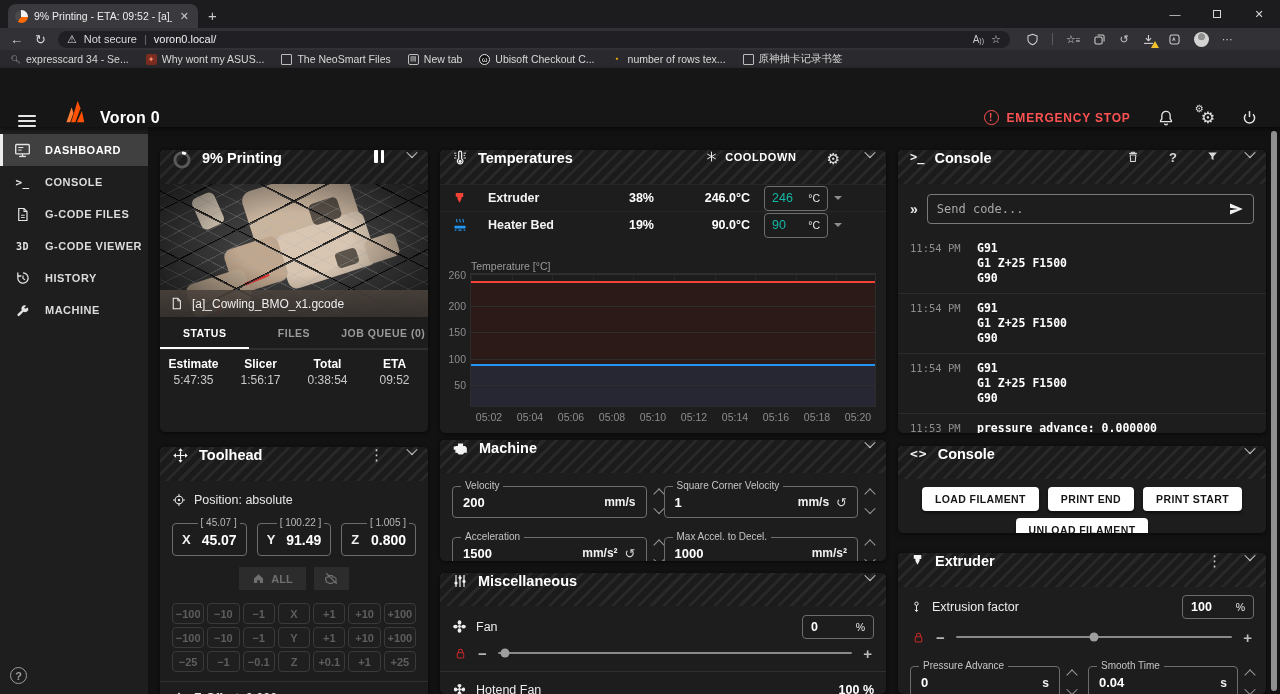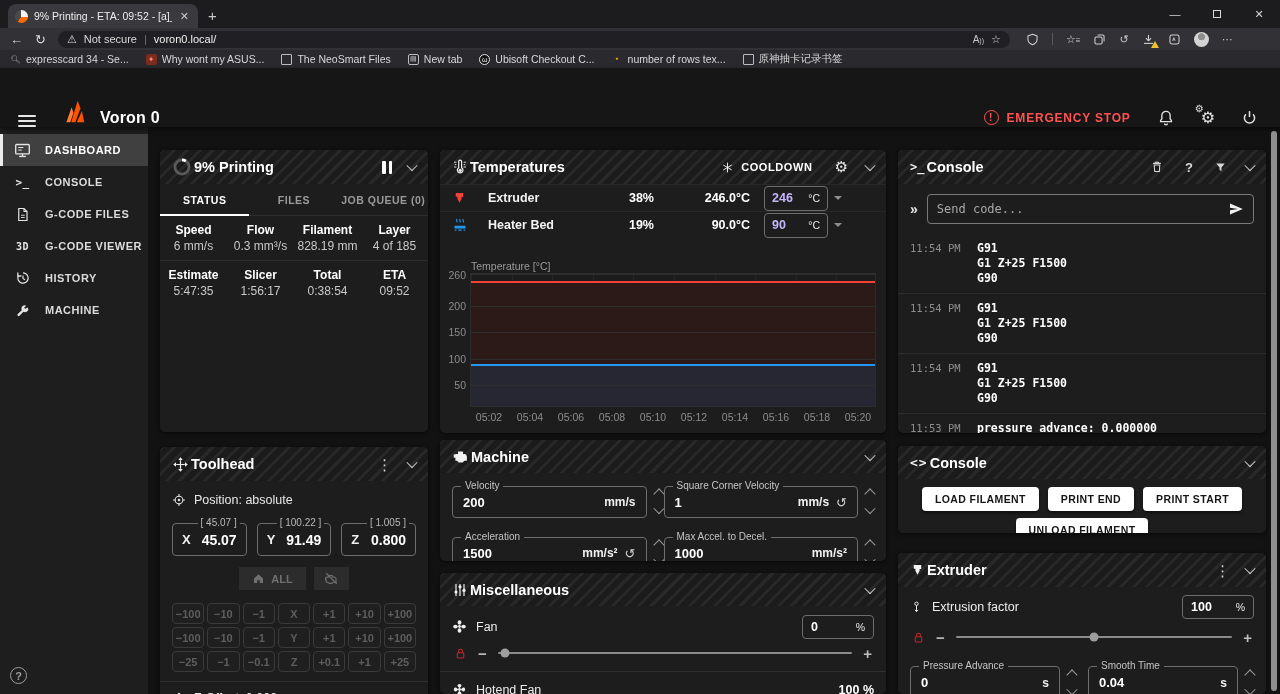--- a/index.html
+++ b/index.html
@@ -41,21 +41,21 @@
   .hic{color:#e2e2e2}
   .sidebar{position:absolute;top:127px;left:0;width:148px;height:567px;background:#1e1e1e;z-index:4}
   .snav{display:flex;align-items:center;gap:13px;height:32px;padding-left:13px;font-size:11px;font-weight:700;letter-spacing:.5px;color:#dcdcdc;position:relative}
   .snav .sic{width:19px;display:flex;justify-content:center;color:#e4e4e4}
   .snav.active{background:#404040;color:#fff}
   .snav.active::before{content:"";position:absolute;left:0;top:0;bottom:0;width:3px;background:#ededed}
   .helpfab{position:absolute;left:10px;bottom:10px;width:17px;height:17px;border:1.6px solid #9e9e9e;border-radius:50%;color:#9e9e9e;font-size:11px;font-weight:700;display:flex;align-items:center;justify-content:center}
   .scrollthumb{position:absolute;right:3px;top:131px;width:6px;height:560px;background:#8f8f8f;border-radius:3px;z-index:9}
   
   .panel{position:absolute;background:#1d1d1d;border-radius:5px;box-shadow:0 1px 4px rgba(0,0,0,.6);overflow:hidden}
-  .phead{height:34px;display:flex;align-items:center;gap:2px;padding:0 12px;background:repeating-linear-gradient(135deg,#282828 0 3px,#1b1b1b 3px 9px)}
+  .phead{height:34px;display:flex;align-items:flex-start;gap:10px;padding:0 12px;background:repeating-linear-gradient(135deg,#282828 0 3px,#1b1b1b 3px 9px)}
   .ptitle{font-size:14.5px;font-weight:700;color:#fff;white-space:nowrap}
   .pic{color:#f2f2f2}
   .mlauto{margin-left:auto}
   .cv{display:inline-block;width:8px;height:8px;border-right:1.8px solid #cfcfcf;border-bottom:1.8px solid #cfcfcf;transform:rotate(45deg) translate(-1px,-1px)}
   .cvu{transform:rotate(-135deg)}
   .kebab{color:#cfcfcf;font-size:15px;line-height:1;letter-spacing:0}
   .hicbtn{color:#d8d8d8;display:flex;align-items:center}
   .divh{height:1px;background:#303030}
   
   .ring{width:20px;height:20px}
@@ -92,21 +92,21 @@
   .jogrow{display:grid;grid-template-columns:repeat(7,1fr);gap:3px}
   .jbtn{height:21px;border:1px solid #3a3a3a;border-radius:4px;background:#1f1f1f;color:#5e5e5e;font-size:11px;font-weight:700;display:flex;align-items:center;justify-content:center}
   .zoffrow{display:flex;align-items:center;gap:8px;font-size:12.5px;color:#e8e8e8;padding:9px 12px 6px}
   
   .temphd{display:grid;grid-template-columns:36px 1fr 72px 96px 110px;align-items:center;height:19px;padding:0 12px 0 12px;font-size:10.5px;font-weight:700;color:#9f9f9f}
   .temprow{display:grid;grid-template-columns:36px 1fr 72px 96px 110px;align-items:center;height:27px;padding:0 12px;border-top:1px solid #272727}
   .tname{font-size:12.5px;font-weight:600;color:#f2f2f2}
   .tnum{font-size:12.5px;font-weight:700;color:#fff;text-align:right;padding-right:14px}
   .tgt{display:flex;align-items:center;gap:6px}
   .tgtbox{width:64px;height:25px;border:1px solid #6d6d6d;border-radius:4px;display:flex;align-items:center;padding:0 7px}
-  .tgtv{font-size:12.5px;font-weight:700;color:#c4b5fd}
+  .tgtv{font-size:12.5px;font-weight:400;color:#14b8a6}
   .tgtu{margin-left:auto;font-size:10.5px;color:#e8e8e8}
   .caret{width:0;height:0;border:4px solid transparent;border-top-color:#8d8d8d;margin-top:4px}
   .chart{position:absolute;left:0;right:0;bottom:0;height:176px}
   .plot{position:absolute;left:30px;right:10px;top:16px;bottom:26px;background:#1c1c1c;border:1px solid #2c2c2c;background-image:repeating-linear-gradient(90deg,#262626 0 1px,transparent 1px 40.6px)}
   .hgrid{position:absolute;left:0;right:0;height:1px;background:#2e2e2e}
   .fillred{position:absolute;left:0;right:0;background:#2b1a17}
   .fillblue{position:absolute;left:0;right:0;background:#272733}
   .lred{position:absolute;left:0;right:0;height:2px;background:#f44336}
   .lblue{position:absolute;left:0;right:0;height:2px;background:#2196f3}
   .ylab{position:absolute;right:100%;margin-right:5px;transform:translateY(-50%);font-size:10.5px;color:#8d8d8d;white-space:nowrap}
@@ -340,46 +340,50 @@
         <circle cx="12" cy="12" r="8.5" fill="none" stroke="#5a5a5a" stroke-width="3.4"></circle>
         <circle cx="12" cy="12" r="8.5" fill="none" stroke="#ffffff" stroke-width="3.4" stroke-dasharray="4.8 48.6" transform="rotate(-90 12 12)"></circle>
       </svg>
       <span class="ptitle">9% Printing</span>
       <span class="mlauto pausebars">
           <i></i>
           <i></i>
         </span>
       <span class="cv" style="margin-left:14px"></span>
     </div>
+    <div class="preview">
+      <div class="bed"></div>
+      <div class="blob" style="left:88px;top:-8px;width:108px;height:72px;background:#c9b49e;border-radius:10px"></div>
+      <div class="blob" style="left:120px;top:38px;width:92px;height:56px;background:#d8c6b2;border-radius:9px"></div>
+      <div class="blob" style="left:68px;top:58px;width:56px;height:46px;background:#bfa68e;border-radius:8px"></div>
+      <div class="blob" style="left:36px;top:10px;width:24px;height:34px;background:#e2d3c0;border-radius:6px;transform:rotate(-24deg)"></div>
+      <div class="blob" style="left:206px;top:52px;width:32px;height:24px;background:#cdb8a2;border-radius:6px"></div>
+      <div class="blob" style="left:28px;top:92px;width:62px;height:34px;background:#c4ae96;border-radius:8px"></div>
+      <div class="blob" style="left:150px;top:16px;width:30px;height:22px;background:#574f47;border-radius:5px"></div>
+      <div class="blob" style="left:176px;top:66px;width:22px;height:16px;background:#5d554c;border-radius:4px"></div>
+      <div class="blob" style="left:84px;top:94px;width:26px;height:3px;background:#e53935;transform:rotate(-22deg)"></div>
+      <div class="blob" style="left:58px;top:116px;width:3px;height:15px;background:#c62828;transform:rotate(18deg)"></div>
+      <div class="gridlines"></div>
+      <div class="bedshade"></div>
+      <div class="fnbar">
+        <svg width="13" height="13" viewBox="0 0 20 20">
+            <path d="M5 2h7l4 4v12H5z" fill="none" stroke="#ececec" stroke-width="1.6"></path>
+            <path d="M12 2v4h4" fill="none" stroke="#ececec" stroke-width="1.4"></path>
+          </svg>
+        <span>[a]_Cowling_BMO_x1.gcode</span>
+      </div>
+    </div>
     <div class="ptabs">
       <div class="ptab on">
           <span>STATUS</span>
         </div>
       <div class="ptab">
           <span>FILES</span>
         </div>
       <div class="ptab" style="white-space:pre-line"><span>JOB QUEUE (0)</span></div>
-    </div>
-    <div class="statgrid">
-      <div class="stat">
-          <div class="sl">Speed</div>
-          <div class="sv">6 mm/s</div>
-        </div>
-      <div class="stat">
-          <div class="sl">Flow</div>
-          <div class="sv">0.3 mm³/s</div>
-        </div>
-      <div class="stat">
-          <div class="sl">Filament</div>
-          <div class="sv">828.19 mm</div>
-        </div>
-      <div class="stat">
-          <div class="sl">Layer</div>
-          <div class="sv">4 of 185</div>
-        </div>
     </div>
     <div class="divh" style="margin:0 0"></div>
     <div class="statgrid">
       <div class="stat">
           <div class="sl">Estimate</div>
           <div class="sv">5:47:35</div>
         </div>
       <div class="stat">
           <div class="sl">Slicer</div>
           <div class="sv">1:56:17</div>

